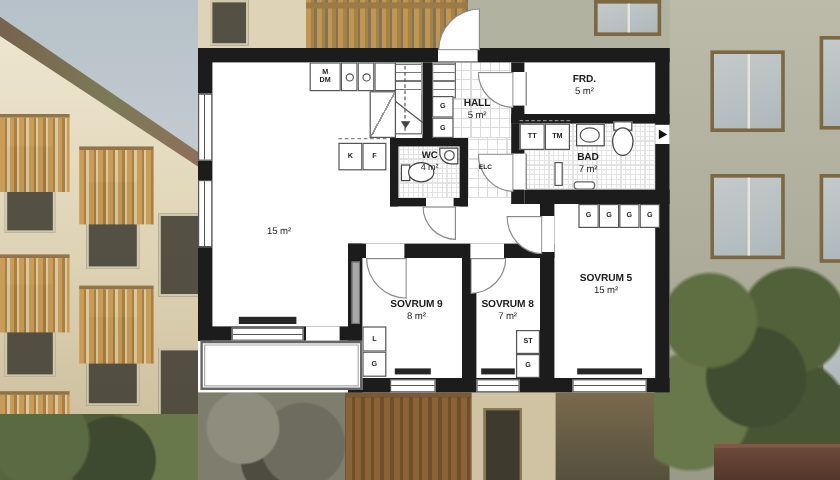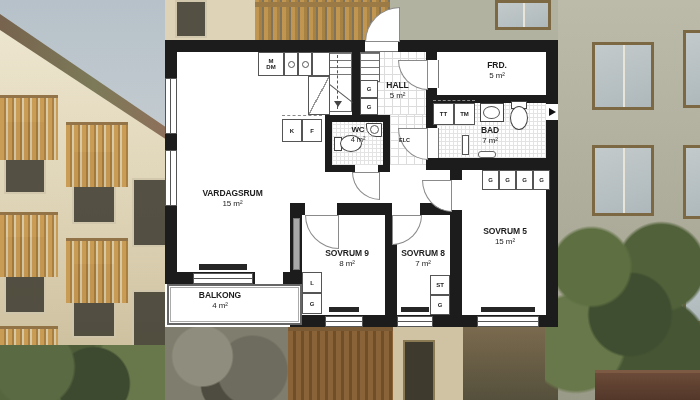--- a/index.html
+++ b/index.html
@@ -273,28 +273,27 @@
     <div class="radiator" style="left:316px;top:267px;width:54px;height:5px"></div>
 
     <div class="leaf" style="left:128px;top:178px;width:5px;height:50px"></div>
 
     <div class="abs" style="left:381px;top:64px;width:12px;height:16px;background:#fff"></div>
     <div class="abs" style="left:384px;top:68px;width:0;height:0;border-top:4px solid transparent;border-bottom:4px solid transparent;border-left:7px solid #111"></div>
 
     <div class="abs" style="left:2px;top:244px;width:135px;height:41px;border:2px solid #666;box-shadow:inset 0 0 0 1px #fff, inset 0 0 0 2px #aaa;background:#fff;box-sizing:border-box"></div>
 
     <div class="rlabel" style="left:15px;top:148px;width:105px">
-      <div>VARDAGSRUM</div>
       <div class="rarea">15 m²</div>
     </div>
     <div class="rlabel" style="left:205px;top:40px;width:55px">
       <div>HALL</div>
       <div class="rarea">5 m²</div>
     </div>
-    <div class="rlabel" style="left:302px;top:20px;width:60px">
+    <div class="rlabel" style="left:292px;top:20px;width:60px">
       <div>FRD.</div>
       <div class="rarea">5 m²</div>
     </div>
     <div class="rlabel" style="left:172px;top:85px;width:42px;font-size:8px">
       <div>WC</div>
       <div class="rarea" style="font-size:7.5px">4 m²</div>
     </div>
     <div class="rlabel" style="left:295px;top:85px;width:60px">
       <div>BAD</div>
       <div class="rarea">7 m²</div>
@@ -304,19 +303,15 @@
       <div class="rarea">15 m²</div>
     </div>
     <div class="rlabel" style="left:230px;top:208px;width:56px">
       <div>SOVRUM 8</div>
       <div class="rarea">7 m²</div>
     </div>
     <div class="rlabel" style="left:148px;top:208px;width:68px">
       <div>SOVRUM 9</div>
       <div class="rarea">8 m²</div>
     </div>
-    <div class="rlabel" style="left:25px;top:250px;width:60px">
-      <div>BALKONG</div>
-      <div class="rarea">4 m²</div>
-    </div>
 
   </div>
 </div>
 
 </body></html>

